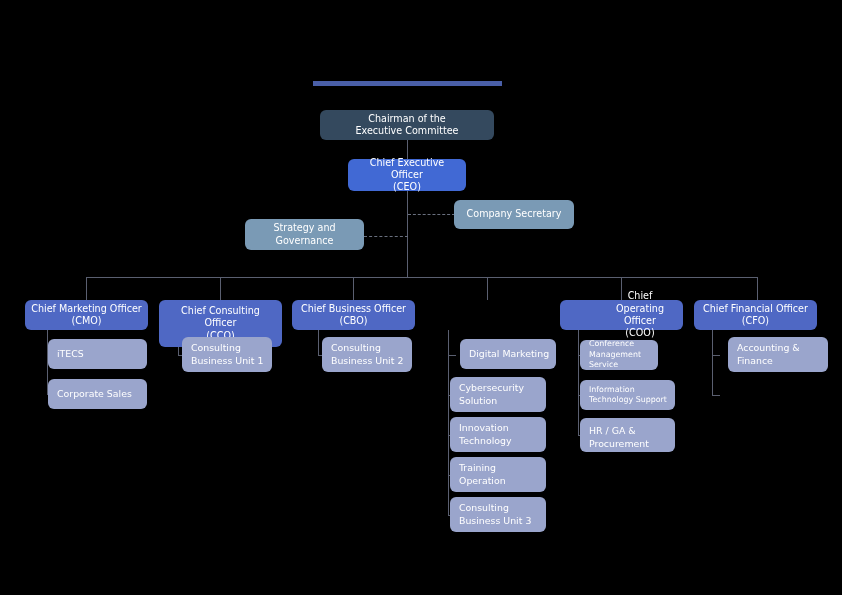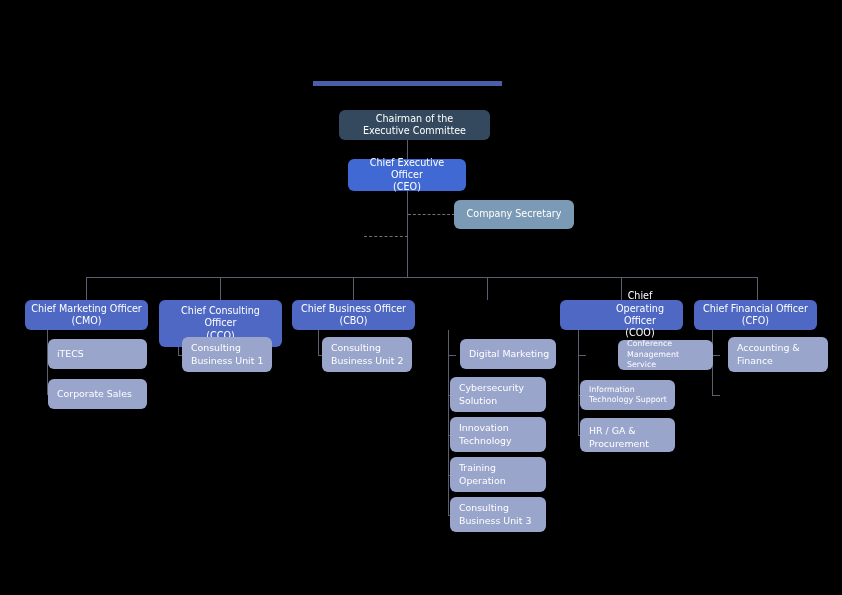--- a/index.html
+++ b/index.html
@@ -108,38 +108,44 @@
 <div id="org-root">
 
   <div class="accent-bar"></div>
 
   <div class="line-v" style="left:407px; top:139px; height:21px;"></div>
   <div class="line-v" style="left:407px; top:190px; height:88px;"></div>
 
   <div class="line-dash-h" style="left:408px; top:214px; width:47px;"></div>
   <div class="line-dash-h" style="left:364px; top:236px; width:44px;"></div>
 
-  <div class="node node-chairman" style="left:339px; top:110px; width:151px; height:30px;align-items:center;">
+  <div class="node node-chairman" style="left:320px; top:110px; width:174px; height:30px;align-items:center;">
     <span>
       <span>Chairman of the</span><br>
       <span>Executive Committee</span>
     </span>
   </div>
 
   <div class="node node-ceo" style="left:348px; top:159px; width:118px; height:32px;">
     <span>
       <span>Chief Executive Officer</span><br>
       <span>(CEO)</span>
     </span>
   </div>
 
   <div class="node node-staff" style="left:454px; top:200px; width:120px; height:29px;">
     <span>Company Secretary</span>
   </div>
 
+  <div class="node node-staff" style="left:245px; top:219px; width:119px; height:31px;">
+    <span>
+      <span>Strategy and</span><br>
+      <span>Governance</span>
+    </span>
+  </div>
 
   <div class="line-h" style="left:86px; top:277px; width:671px;"></div>
 
   <div class="line-v" style="left:86px;  top:277px; height:23px;"></div>
   <div class="line-v" style="left:220px; top:277px; height:23px;"></div>
   <div class="line-v" style="left:353px; top:277px; height:23px;"></div>
   <div class="line-v" style="left:487px; top:277px; height:23px;"></div>
   <div class="line-v" style="left:621px; top:277px; height:23px;"></div>
   <div class="line-v" style="left:757px; top:277px; height:23px;"></div>
 
@@ -239,21 +245,21 @@
     <span>
       <span>Consulting</span><br>
       <span>Business Unit 3</span>
     </span>
   </div>
 
   <div class="elbow-v" style="left:578px; top:330px; height:105px;"></div>
   <div class="elbow-h" style="left:578px; top:355px;"></div>
   <div class="elbow-h" style="left:578px; top:395px;"></div>
   <div class="elbow-h" style="left:578px; top:435px;"></div>
-  <div class="node node-sub small" style="left:580px; top:340px; width:95px; height:30px;margin-left:38px;">
+  <div class="node node-sub small" style="left:580px; top:340px; width:78px; height:30px;">
     <span>
       <span>Conference</span><br>
       <span>Management Service</span>
     </span>
   </div>
   <div class="node node-sub small" style="left:580px; top:380px; width:95px; height:30px;">
     <span>
       <span>Information</span><br>
       <span>Technology Support</span>
     </span>

